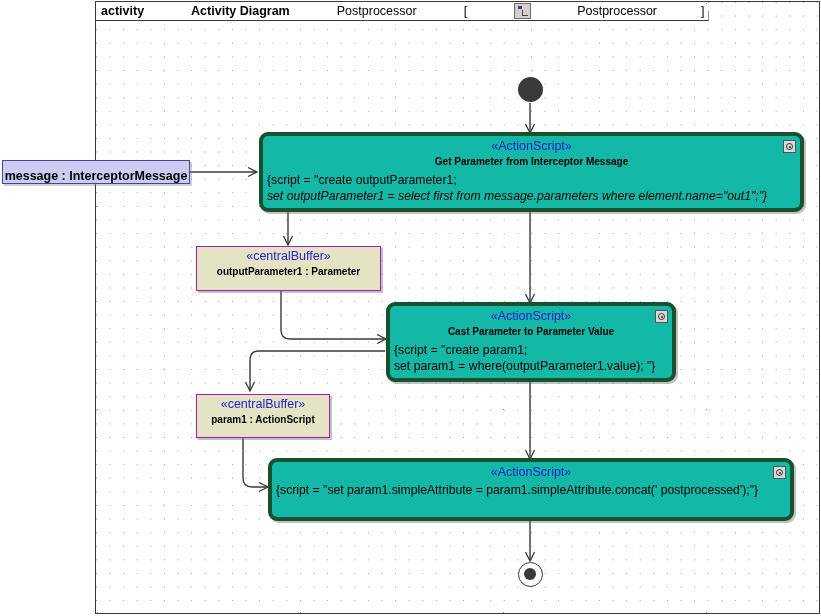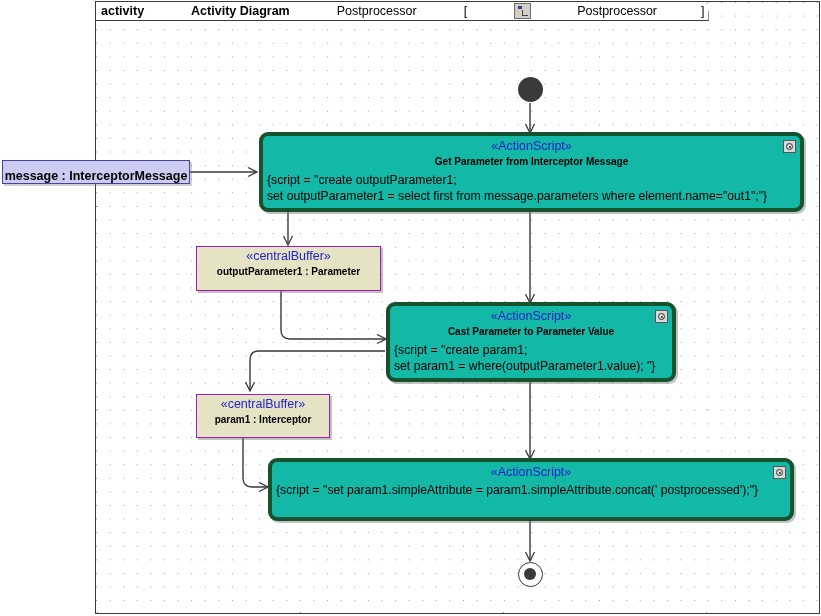--- a/index.html
+++ b/index.html
@@ -265,40 +265,40 @@
   <div class="initial-node" style="left:518px; top:77px;"></div>
 
   <div class="pin-node" style="left:2px; top:160px; width:188px; height:24px;">
     <span>message : InterceptorMessage</span>
   </div>
 
   <div class="action-node" style="left:259px; top:132px; width:545px; height:80px;">
     <div class="stereo">«ActionScript»</div>
     <div class="nodetitle">Get Parameter from Interceptor Message</div>
     <div class="script">{script = "create outputParameter1;</div>
-    <div class="script" style="padding-top:0;">set outputParameter1 = select first from message.parameters where element.name="out1";"}</div>
+    <div class="script" style="padding-top:0;font-style:italic;">set outputParameter1 = select first from message.parameters where element.name="out1";"}</div>
     <div class="corner-icon"></div>
   </div>
 
   <div class="buffer-node" style="left:196px; top:246px; width:185px; height:45px;">
     <div class="stereo">«centralBuffer»</div>
     <div class="nodetitle">outputParameter1 : Parameter</div>
   </div>
 
   <div class="action-node" style="left:386px; top:302px; width:290px; height:80px;">
     <div class="stereo">«ActionScript»</div>
     <div class="nodetitle">Cast Parameter to Parameter Value</div>
     <div class="script">{script = "create param1;</div>
     <div class="script" style="padding-top:0;">set param1 = where(outputParameter1.value); "}</div>
     <div class="corner-icon"></div>
   </div>
 
   <div class="buffer-node" style="left:196px; top:394px; width:134px; height:44px;">
     <div class="stereo">«centralBuffer»</div>
-    <div class="nodetitle">param1 : Interceptor</div>
+    <div class="nodetitle">param1 : ActionScript</div>
   </div>
 
   <div class="action-node" style="left:268px; top:458px; width:526px; height:63px;">
     <div class="stereo">«ActionScript»</div>
     <div class="script">{script = "set param1.simpleAttribute = param1.simpleAttribute.concat(' postprocessed');"}</div>
     <div class="corner-icon"></div>
   </div>
 
   <div class="final-node" style="left:518px; top:562px;"></div>
 

